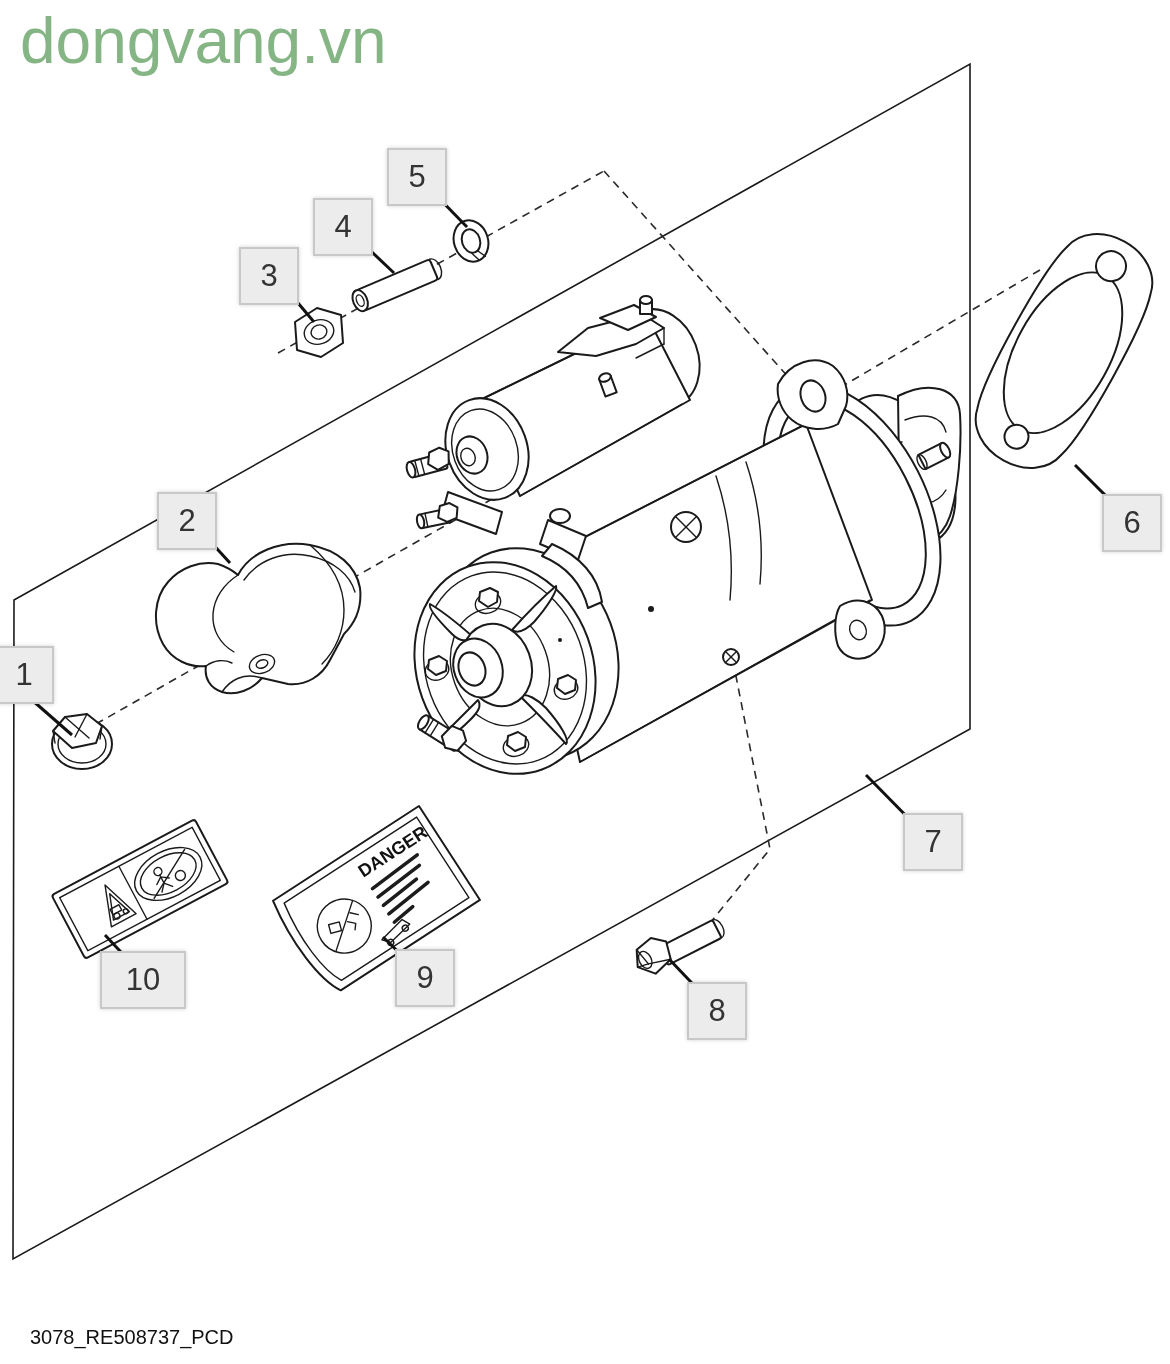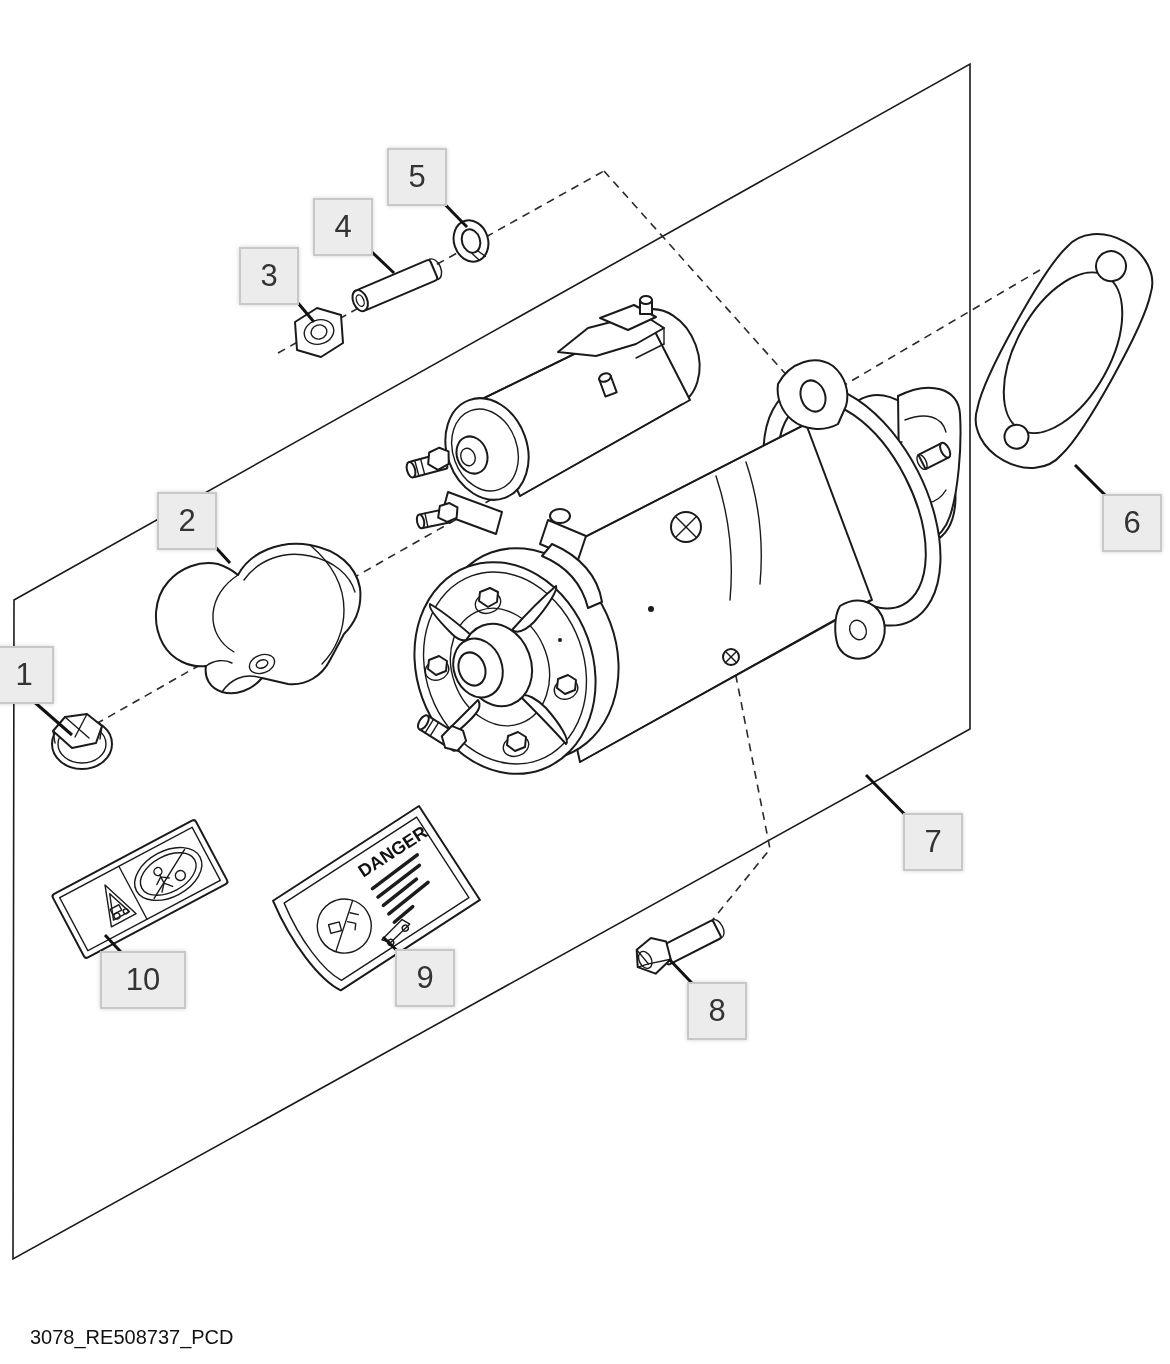--- a/index.html
+++ b/index.html
@@ -287,20 +287,21 @@
     <line class="ldr" x1="355" y1="236" x2="394" y2="273"></line>
     <line class="ldr" x1="429" y1="188" x2="467" y2="227"></line>
     <line class="ldr" x1="1128" y1="518" x2="1075" y2="465"></line>
     <line class="ldr" x1="923" y1="833" x2="866" y2="775"></line>
     <line class="ldr" x1="709" y1="1001" x2="669" y2="959"></line>
     <line class="ldr" x1="419" y1="972" x2="383" y2="937"></line>
     <line class="ldr" x1="134" y1="966" x2="105" y2="935"></line>
   </g>
 </svg>
 
+<div class="watermark">dongvang.vn</div>
 
 <div class="callout" style="left:-6px;top:646px">
       <span>1</span>
     </div>
 <div class="callout" style="left:157px;top:492px">
       <span>2</span>
     </div>
 <div class="callout" style="left:239px;top:247px">
       <span>3</span>
     </div>

